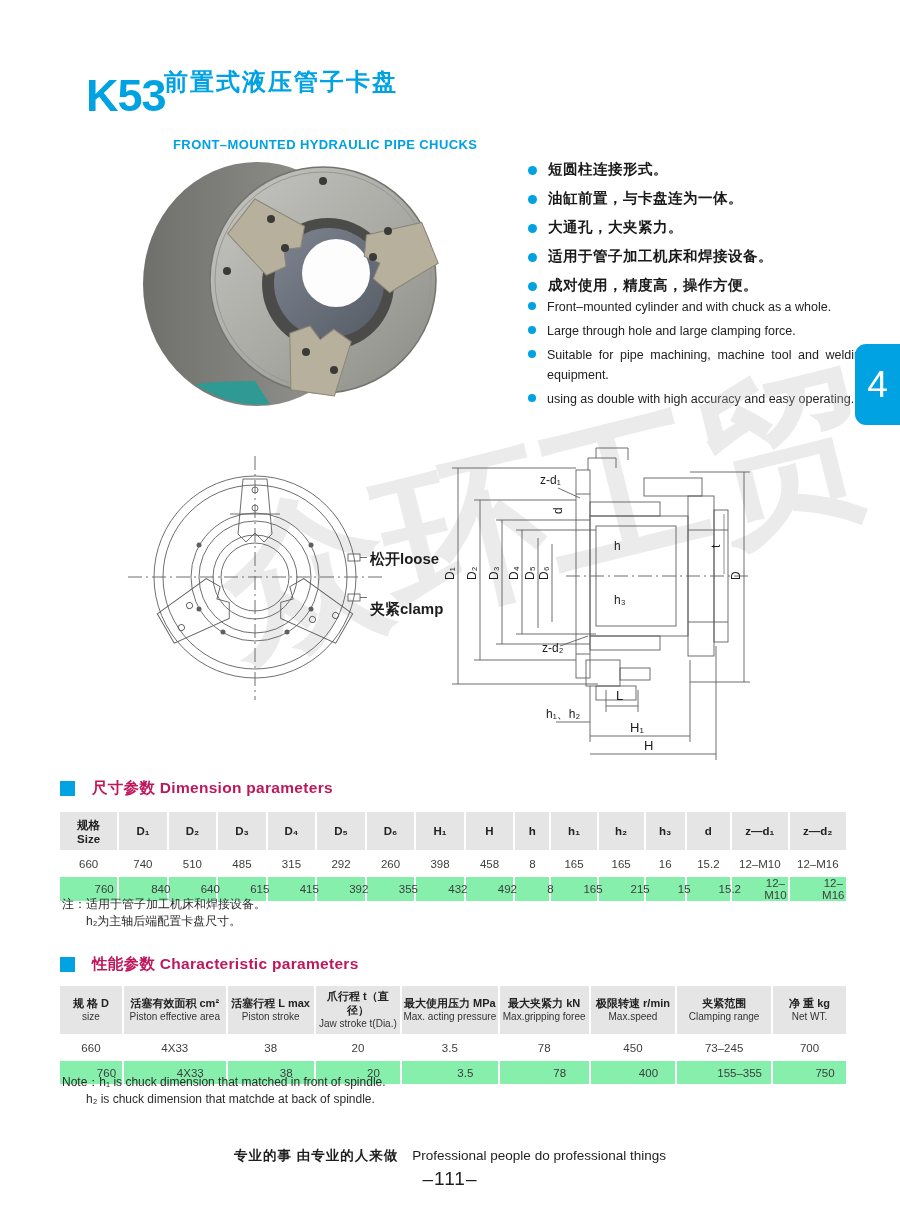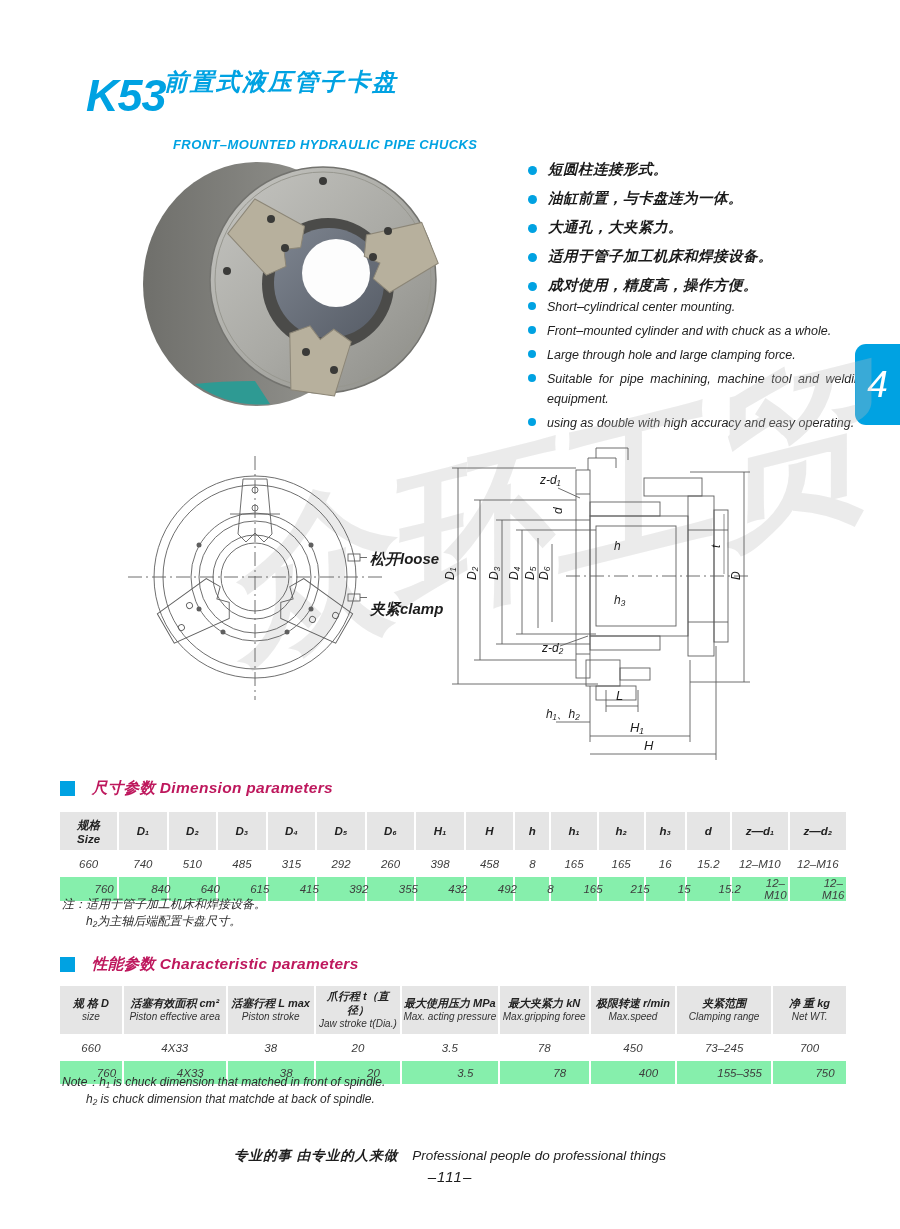--- a/index.html
+++ b/index.html
@@ -1,17 +1,17 @@
 <!DOCTYPE html>
 <html style="--accent: #00a2e2;"><head>
 <meta charset="utf-8">
 <style>
   html,body{margin:0;padding:0;background:#fff;}
   body{font-family:"Liberation Sans","DejaVu Sans",sans-serif;color:#222;}
-  #page{position:relative;width:900px;height:1229px;background:#fff;overflow:hidden;margin:0 auto;font-style:italic;}
+  #page{position:relative;width:900px;height:1229px;background:#fff;overflow:hidden;margin:0 auto;}
 
   
   .model{position:absolute;left:86px;top:70px;font-size:45px;font-weight:bold;color:var(--accent);letter-spacing:-1px;}
   .title-zh{position:absolute;left:164px;top:66px;font-size:24px;font-weight:bold;color:var(--accent);letter-spacing:2px;}
   .title-en{position:absolute;left:173px;top:101px;font-size:13px;font-weight:bold;color:var(--accent);letter-spacing:.4px;margin-top:36px;}
 
   
   .feat-zh{position:absolute;left:528px;top:160px;width:365px;}
   .feat-zh .feat-item{display:flex;margin-bottom:10px;}
   .feat-zh .feat-text{font-size:14.5px;font-weight:600;color:#1a1a1a;letter-spacing:.5px;}
@@ -57,21 +57,21 @@
   #char-table th{padding:4px 1px;}
   .h-zh{font-size:11px;font-weight:bold;line-height:1.25;}
   .h-en{font-size:10px;font-weight:normal;color:#333;line-height:1.25;}
 
   .note-block{position:absolute;font-size:12px;color:#2c2c2c;line-height:17px;}
   .note-block .note-line:nth-child(2){padding-left:24px;}
 
   
   .footer-line{position:absolute;left:0;top:1147px;width:100%;text-align:center;font-size:13.5px;color:#1e1e1e;}
   .footer-line .f-zh{font-weight:bold;letter-spacing:1px;margin-right:14px;}
-  .page-num{position:absolute;left:0;top:1168px;width:100%;text-align:center;font-size:15px;color:#1e1e1e;letter-spacing:1px;}
+  .page-num{position:absolute;left:0;top:1168px;width:100%;text-align:center;font-size:19px;color:#1e1e1e;letter-spacing:1px;}
 </style>
 </head>
 <body>
 
 <div id="page">
 
   <div class="model">K53</div>
   <div class="title-zh">前置式液压管子卡盘</div>
   <div class="title-en">FRONT–MOUNTED  HYDRAULIC PIPE  CHUCKS</div>
 
@@ -142,24 +142,20 @@
       </div>
       <div class="feat-item">
         <span class="dot"></span>
         <span class="feat-text">成对使用，精度高，操作方便。</span>
       </div>
     </div>
 
   <div class="feat-en">
       <div class="feat-item">
         <span class="dot"></span>
-        <span class="feat-text">Short–cylindrical center mounting.</span>
-      </div>
-      <div class="feat-item">
-        <span class="dot"></span>
         <span class="feat-text">Front–mounted cylinder and with chuck as a whole.</span>
       </div>
       <div class="feat-item">
         <span class="dot"></span>
         <span class="feat-text">Large through hole and large clamping force.</span>
       </div>
       <div class="feat-item">
         <span class="dot"></span>
         <span class="feat-text">Suitable for pipe machining, machine tool and welding equipment.</span>
       </div>

